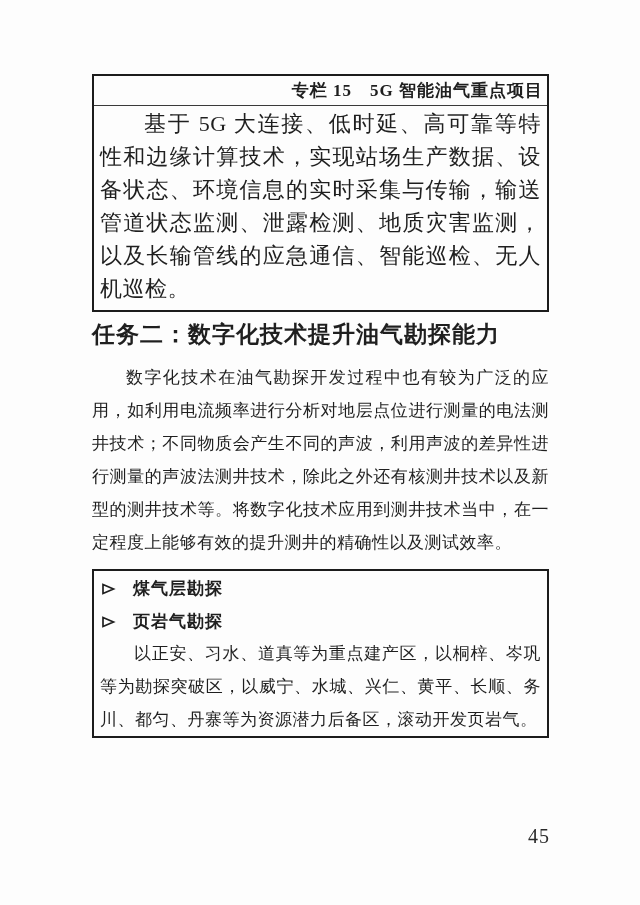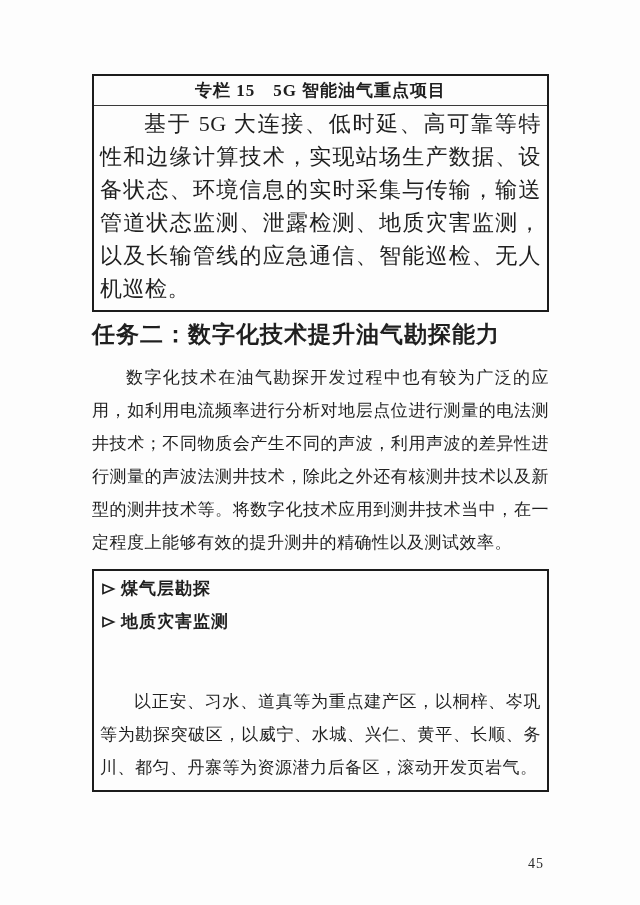--- a/index.html
+++ b/index.html
@@ -23,21 +23,21 @@
     width: 457px;
   }
   .panel {
     border: 2px solid #1c1c1c;
     background: #fdfdfd;
     box-sizing: border-box;
   }
   .panel-15 { margin-top: 74px; }
   .panel-16 { margin-top: 10px; }
   .panel-title {
-    text-align: center;
+    text-align: right;
     font-weight: bold;
     font-size: 17px;
     line-height: 24px;
     padding: 3px 4px 2px 4px;
     border-bottom: 1px solid #3a3a3a;
     letter-spacing: 1px;
     white-space: nowrap;
   }
   .panel-body {
     font-size: 22px;
@@ -58,46 +58,46 @@
     margin-top: 13px;
     font-size: 17px;
     line-height: 33px;
     text-align: justify;
     text-indent: 2em;
     letter-spacing: 0.5px;
   }
   .item-heading {
     display: flex;
     align-items: center;
-    gap: 5px;
+    gap: 17px;
     font-weight: bold;
     font-size: 17px;
     line-height: 30px;
     padding: 3px 6px 0 7px;
     letter-spacing: 1px;
   }
   .item-heading .bullet-icon-wrap {
     display: inline-flex;
     align-items: center;
     flex: 0 0 auto;
   }
   .item-body {
     font-size: 17px;
     line-height: 33px;
     text-align: justify;
     text-indent: 2em;
     letter-spacing: 0.5px;
     padding: 0 6px;
   }
-  .item-body.last { padding-bottom: 6px; margin-top: 48px; }
+  .item-body.last { padding-bottom: 0; }
   .page-number {
     position: absolute;
-    top: 856px;
+    top: 825px;
     left: 528px;
-    font-size: 14px;
+    font-size: 20px;
     color: #2a2a2a;
     letter-spacing: 1px;
   }
 </style>
 </head>
 <body>
 
 <div class="page">
   <div class="content">
 
@@ -120,21 +120,21 @@
         </span>
         <span>煤气层勘探</span>
       </div>
 
       <div class="item-heading">
         <span class="bullet-icon-wrap">
           <svg width="15" height="14" viewBox="0 0 15 14" aria-hidden="true">
             <path d="M2 2.5 L12.5 7 L2 11.5 Z" fill="none" stroke="#1f1f1f" stroke-width="1.7" stroke-linejoin="miter"></path>
           </svg>
         </span>
-        <span>地质灾害监测</span>
+        <span>页岩气勘探</span>
       </div>
       <div class="item-body last">以正安、习水、道真等为重点建产区，以桐梓、岑巩等为勘探突破区，以威宁、水城、兴仁、黄平、长顺、务川、都匀、丹寨等为资源潜力后备区，滚动开发页岩气。</div>
     </div>
 
   </div>
 
   <div class="page-number">45</div>
 </div>
 
 </body></html>

